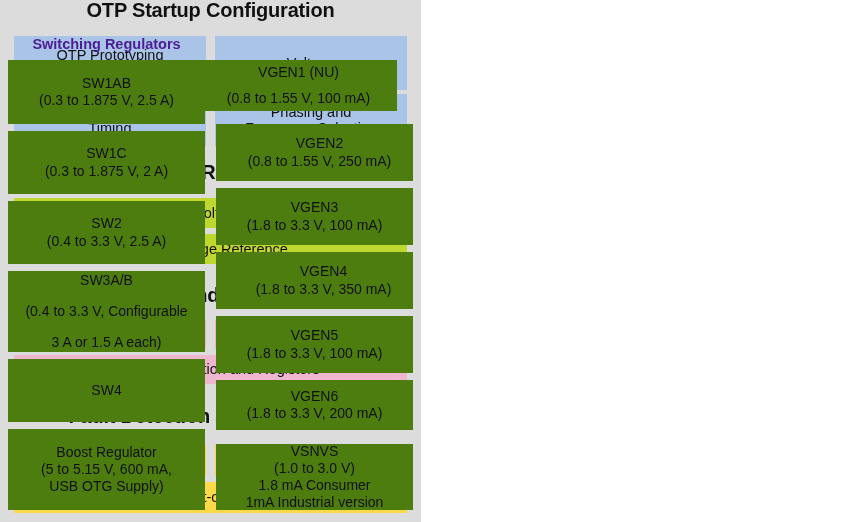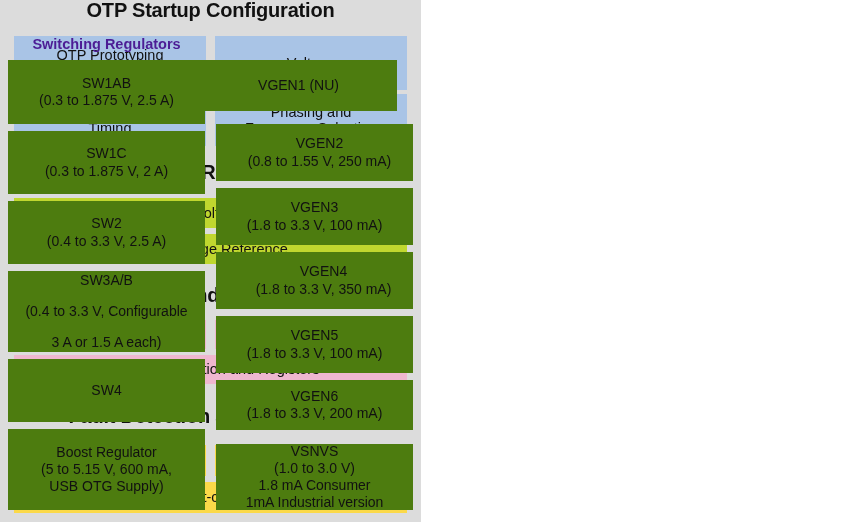--- a/index.html
+++ b/index.html
@@ -196,20 +196,21 @@
     </div>
 
     <div class="reg" style="left:8px;top:429px;width:197px;height:81px;align-items:center;">
       <div class="nm">Boost Regulator</div>
       <div class="dt">(5 to 5.15 V, 600 mA,</div>
       <div class="dt">USB OTG Supply)</div>
     </div>
 
     <div class="reg" style="left:200px;top:60px;width:197px;height:51px;gap:8px;">
       <div class="nm">VGEN1 (NU)</div>
+      <div class="dt">(0.8 to 1.55 V, 100 mA)</div>
     </div>
 
     <div class="reg" style="left:216px;top:124px;width:197px;height:57px;padding-left:12px;">
       <div class="nm">VGEN2</div>
       <div class="dt">(0.8 to 1.55 V, 250 mA)</div>
     </div>
 
     <div class="reg" style="left:216px;top:188px;width:197px;height:57px;">
       <div class="nm">VGEN3</div>
       <div class="dt">(1.8 to 3.3 V, 100 mA)</div>

